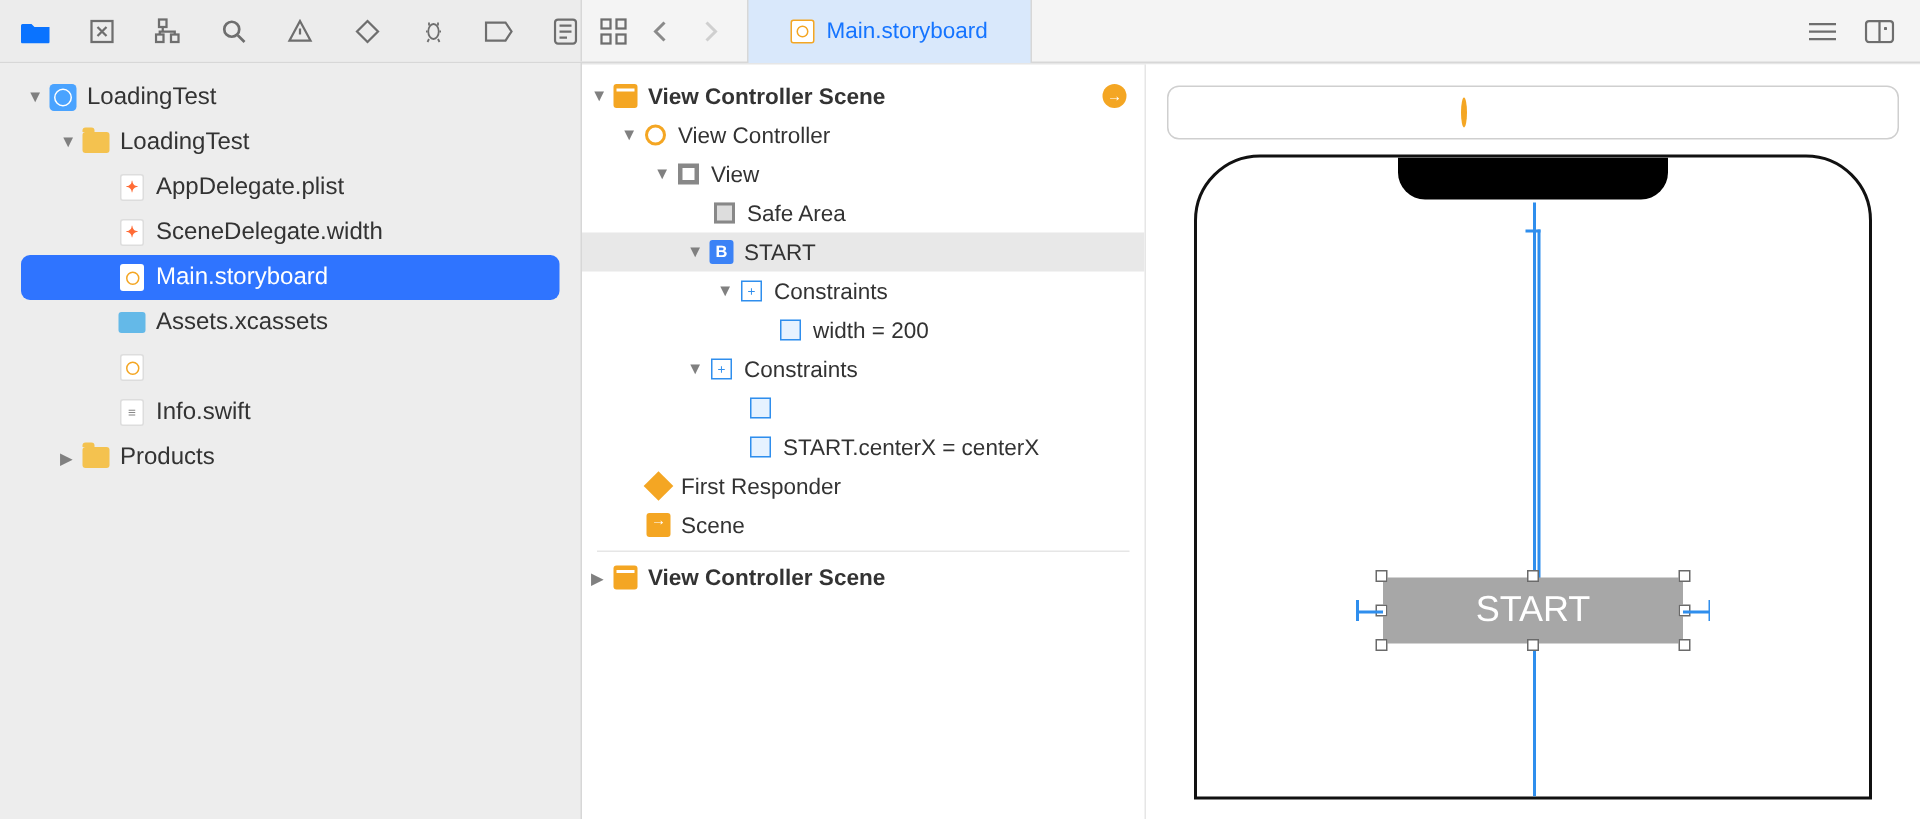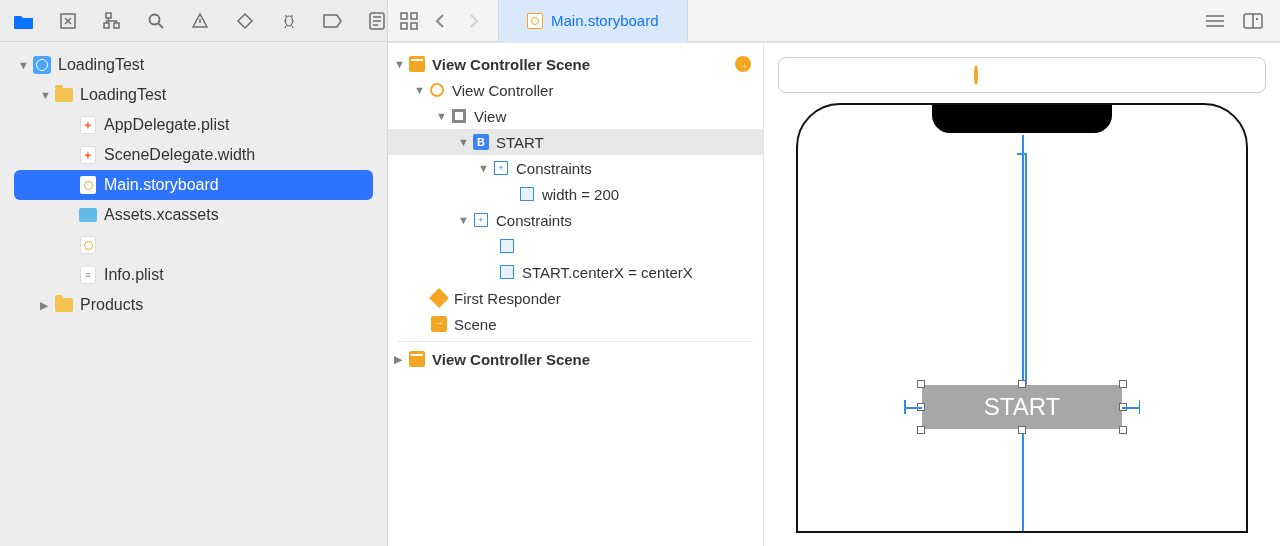--- a/index.html
+++ b/index.html
@@ -259,21 +259,21 @@
         <span class="indent" style="width:78px"></span>
         <span class="file-icon">
           <span class="icon-sb"></span>
         </span>
       </div>
     <div class="tree-row">
         <span class="indent" style="width:78px"></span>
         <span class="file-icon">
           <span class="icon-plist"></span>
         </span>
-        <span>Info.plist</span>
+        <span>Info.swift</span>
       </div>
     <div class="tree-row">
         <span class="indent" style="width:40px"></span>
         <span class="disclosure">▶</span>
         <span class="file-icon">
           <span class="icon-folder"></span>
         </span>
         <span>Products</span>
       </div>
   </div>
@@ -367,20 +367,27 @@
             </span>
             <span>View Controller</span>
           </div>
         <div class="tree-row">
             <span class="indent" style="width:48px"></span>
             <span class="disclosure">▼</span>
             <span class="o-icon">
               <span class="ic-view"></span>
             </span>
             <span>View</span>
+          </div>
+        <div class="tree-row">
+            <span class="indent" style="width:86px"></span>
+            <span class="o-icon">
+              <span class="ic-safe"></span>
+            </span>
+            <span>Safe Area</span>
           </div>
         <div class="tree-row sel-row">
             <span class="indent" style="width:70px"></span>
             <span class="disclosure">▼</span>
             <span class="o-icon">
               <span class="ic-btn">B</span>
             </span>
             <span>START</span>
           </div>
         <div class="tree-row">

